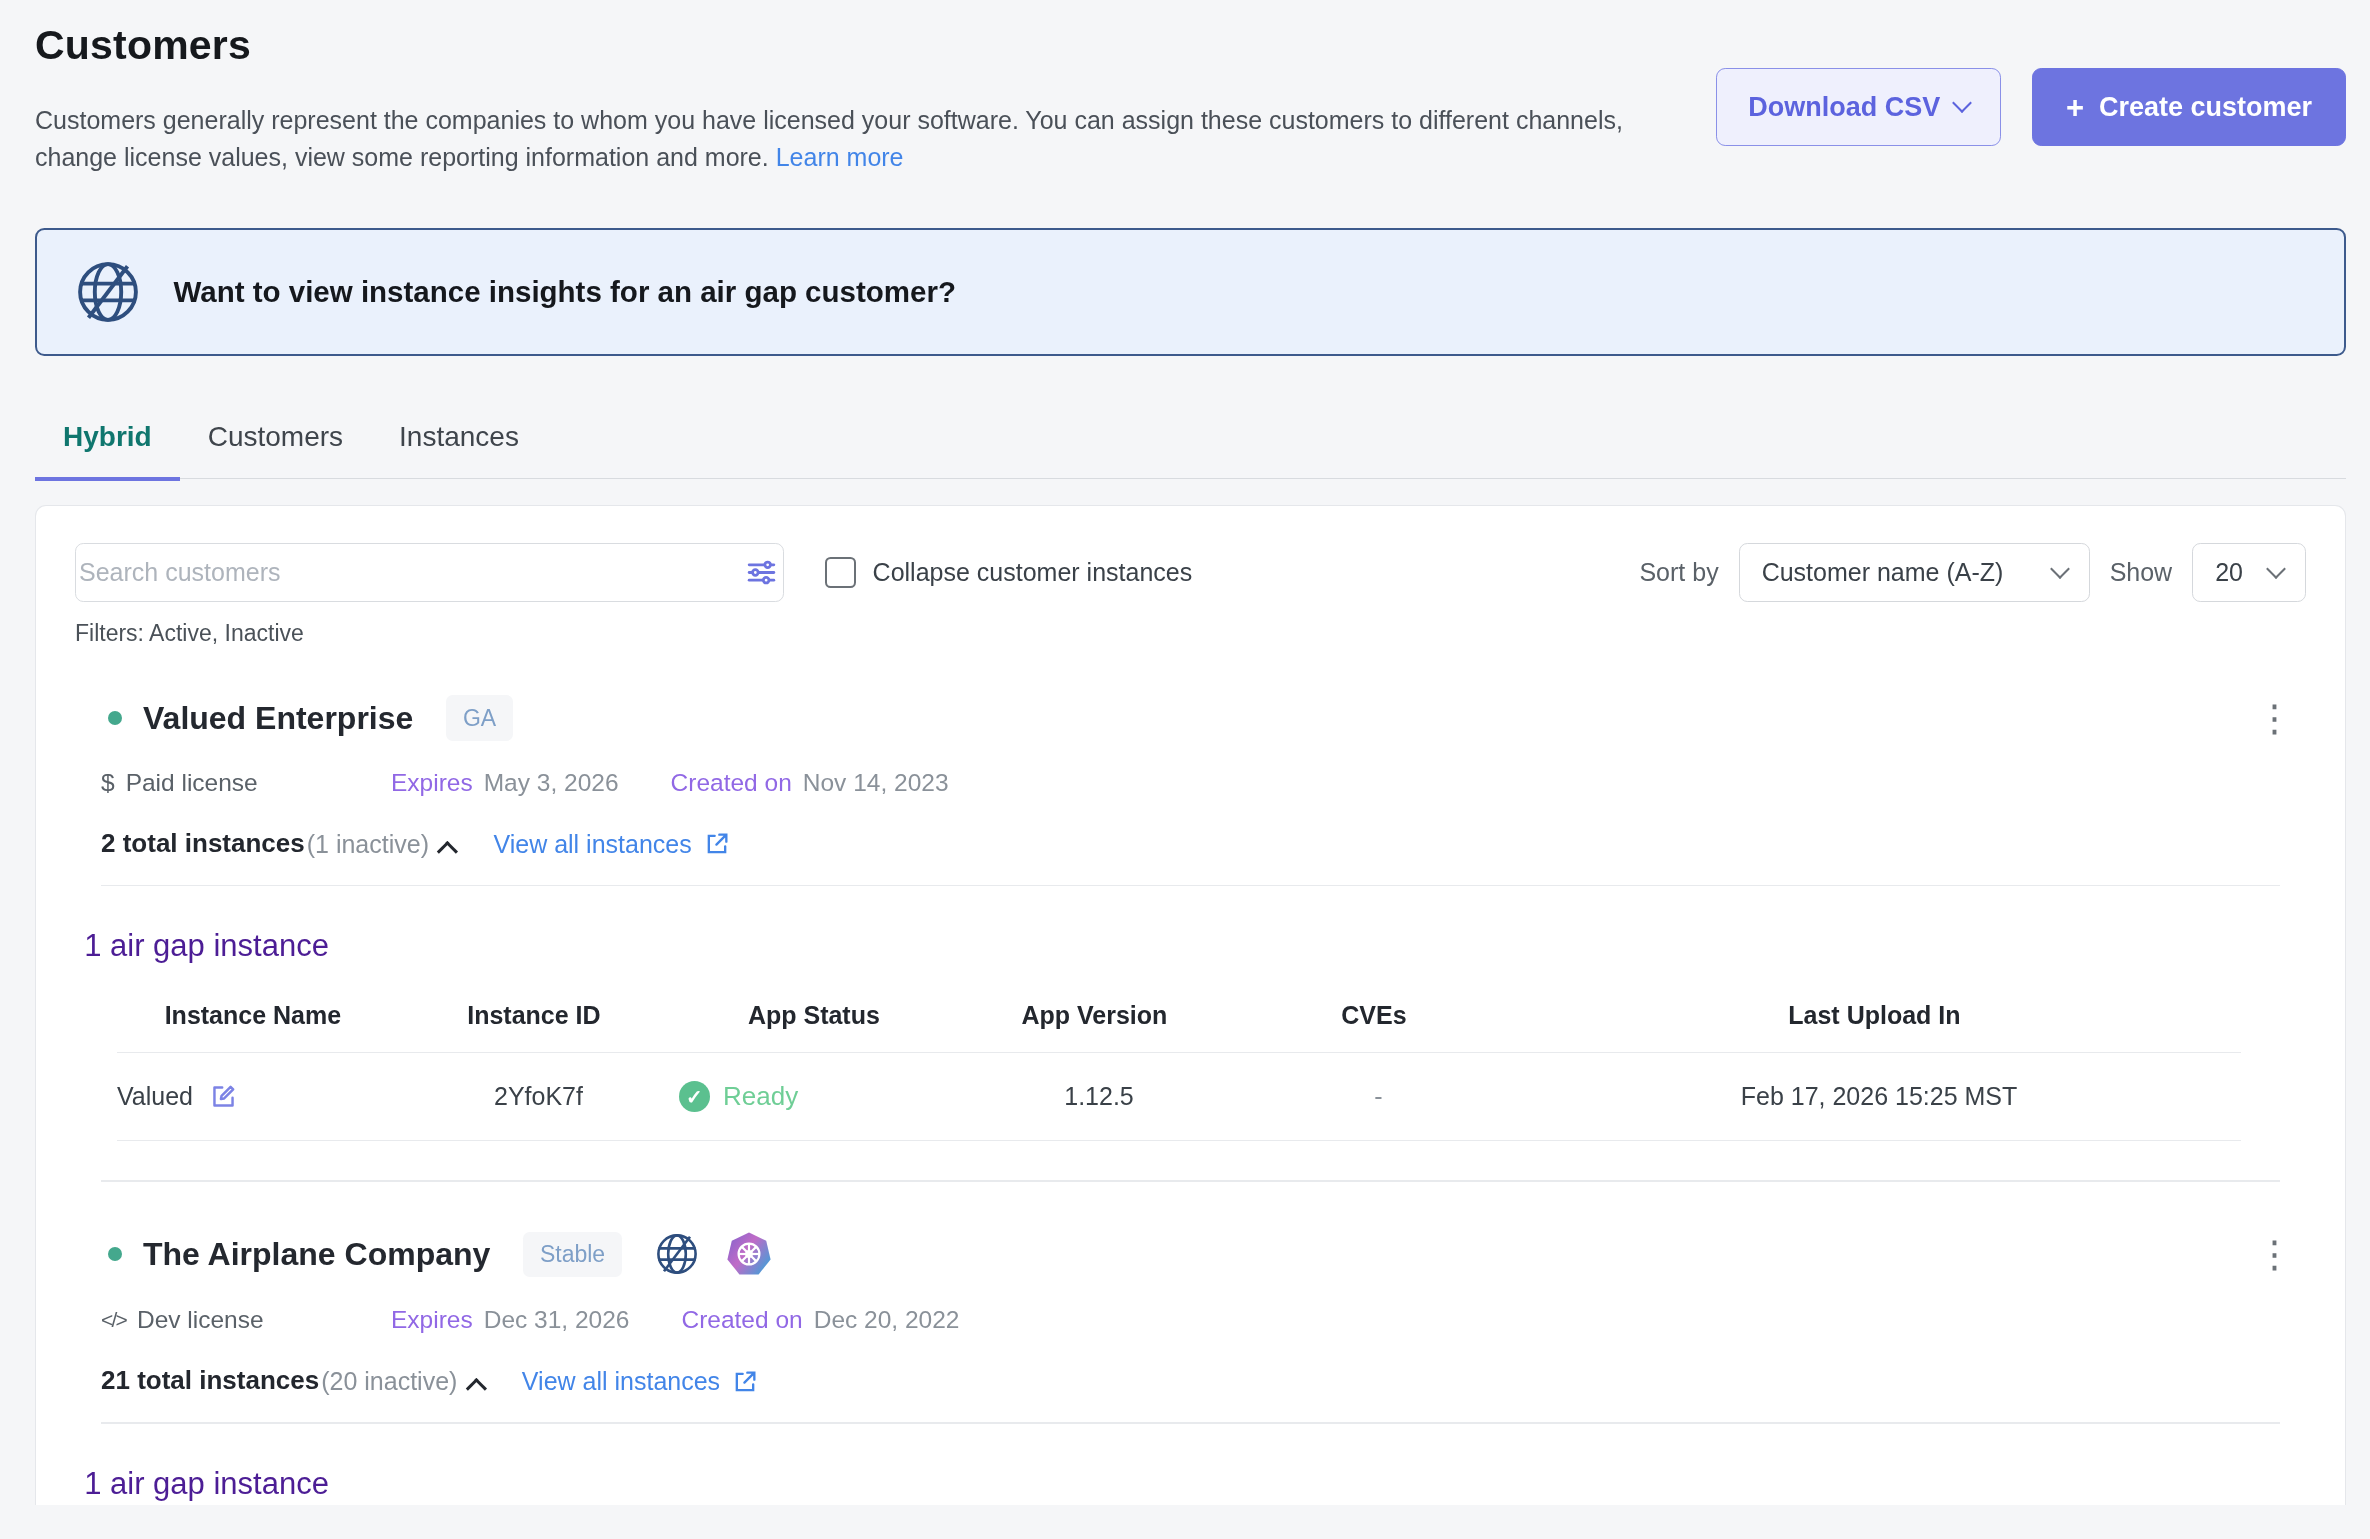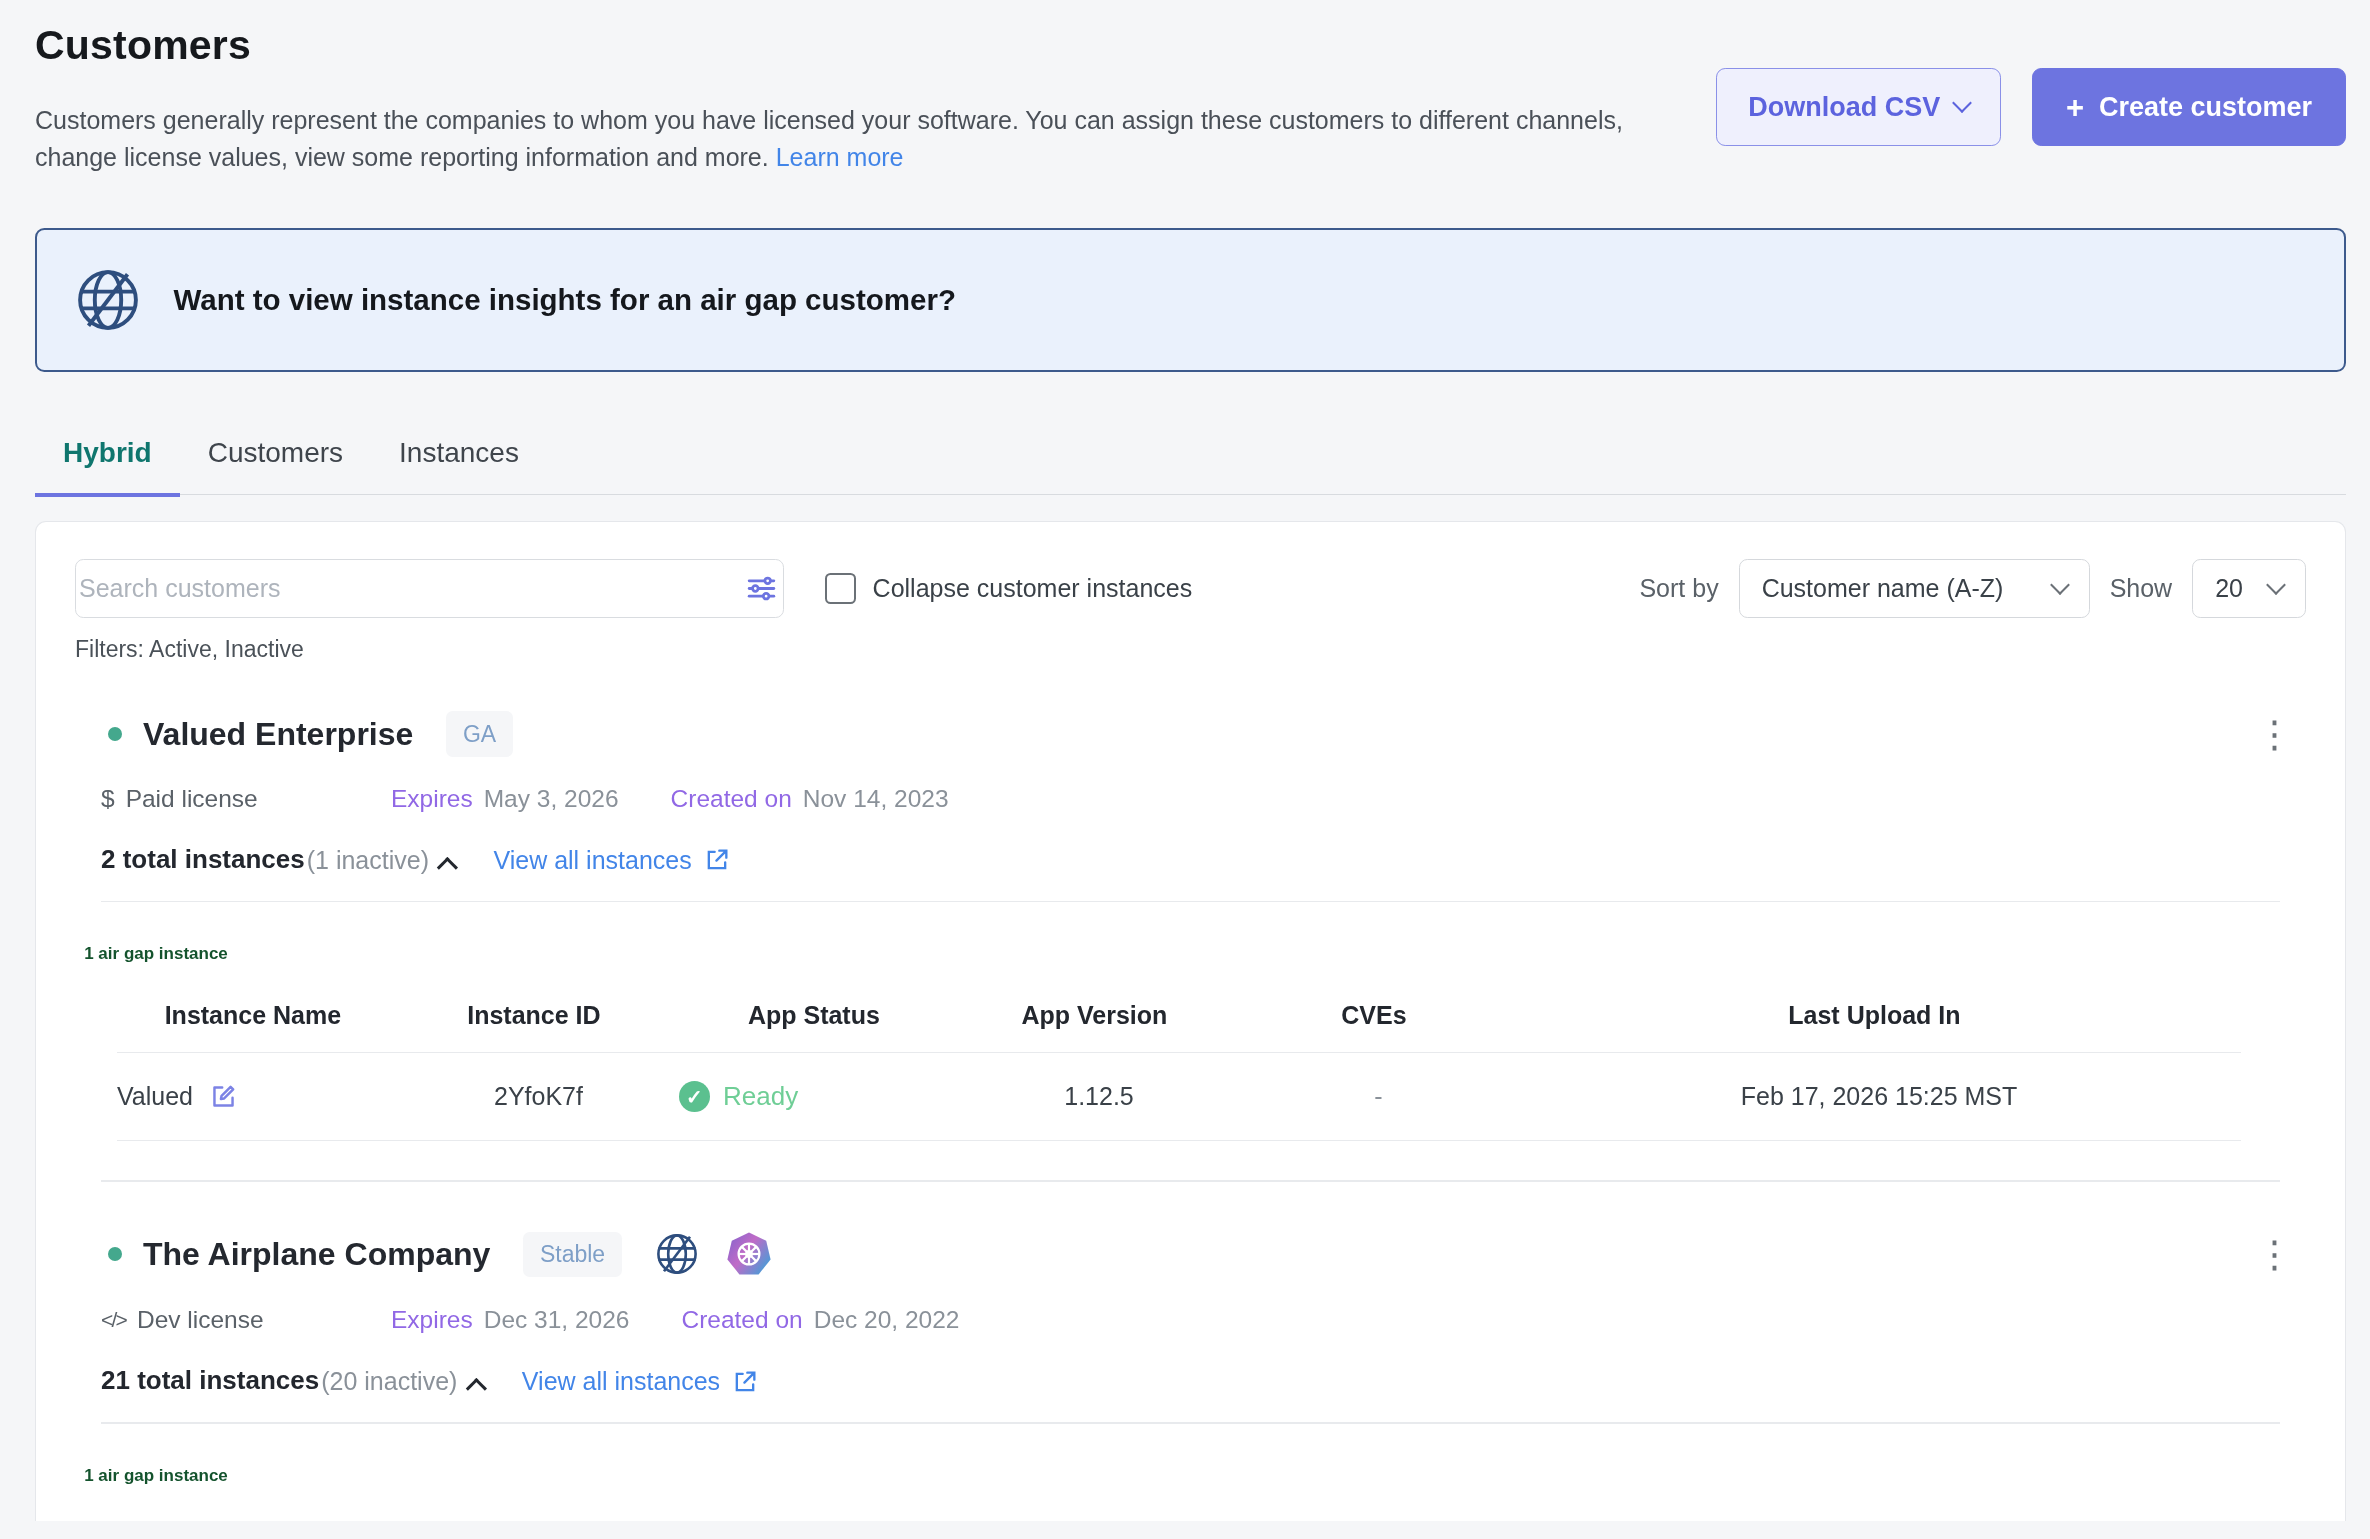--- a/index.html
+++ b/index.html
@@ -19,21 +19,21 @@
   .header-actions { position: absolute; top: 46px; right: 0; display: flex; gap: 31px; border-radius: 15px; }
   .btn { display: inline-flex; align-items: center; justify-content: center; gap: 14.8px;
          height: 78px; border-radius: 9.2px; font-size: 27px; font-weight: 700; cursor: pointer; }
   .btn-secondary { background: #EFF0FD; border: 1.8px solid #8A90E8; color: #5C63DE; padding: 0 31px; }
   .btn-primary { background: #6D74E0; border: 1.8px solid #6D74E0; color: #FFFFFF; padding: 0 33px; }
   .chev { width: 14px; height: 14px; border-right: 2.8px solid currentColor; border-bottom: 2.8px solid currentColor;
           transform: rotate(45deg); margin-top: -7.4px; }
   .plus-glyph { font-size: 31px; font-weight: 700; line-height: 1; }
 
   
-  .banner { margin-top: 52px; height: 144px; background: #EAF1FC; border: 2.8px solid #3D5A8C;
+  .banner { margin-top: 52px; height: 128px; background: #EAF1FC; border: 2.8px solid #3D5A8C;
             border-radius: 9.2px; display: flex; align-items: center; padding: 0 29.5px 0 35px; }
   .banner-title { font-size: 29.5px; font-weight: 700; color: #15181D; margin-left: 29.5px; }
   .banner .spacer { flex: 1; }
   .btn-upload { height: 66px; font-size: 26px; }
 
   
   .tabs { margin-top: 52px; display: flex; border-bottom: 1.8px solid #D8DBDF; padding-left: 0; }
   .tab { padding: 13px 28px 24px 28px; font-size: 28px; color: #3F454C; cursor: pointer;
          border-bottom: 4.6px solid transparent; margin-bottom: -3.2px; }
   .tab.active { color: #0f766e; font-weight: 700; border-bottom-color: #6D74E0; }
@@ -77,21 +77,21 @@
   .date-label { color: #9168E5; }
   .date-value { color: #8A9199; }
   .instances-row { display: flex; align-items: flex-end; margin-top: 31px; padding-left: 26px; gap: 2px; }
   .instances-total { font-size: 26px; font-weight: 700; color: #23272E; }
   .instances-inactive { font-size: 25px; color: #8A9199; }
   .chev-up { width: 14.8px; height: 14.8px; border-left: 3.7px solid #23272E; border-top: 3.7px solid #23272E;
              transform: rotate(45deg); margin: 7.4px 5.5px 0 9.2px; cursor: pointer; }
   .view-all { display: flex; align-items: center; gap: 11px; margin-left: 31px; font-size: 25px;
               color: #4285E8; cursor: pointer; }
   .divider { height: 1.8px; background: #E8EAED; margin-top: 26px; margin-left: 26px; margin-right: 26px; }
-  .airgap-label { margin-top: 42px; padding-left: 9.2px; font-size: 17px; color: #14532d; font-weight: bold; }
+  .airgap-label { margin-top: 42px; padding-left: 9.2px; font-size: 31px; color: #4c1d95; }
 
   
   .itable { margin: 37px 65px 0 42px; text-align: center; }
   .itable-row { display: grid; grid-template-columns: 281px 281px 279px 282px 277px auto; align-items: center; }
   .itable-head { font-size: 25px; font-weight: 700; color: #23272E; padding-bottom: 22px; }
   .itable-head > div { padding-right: 9.2px; }
   .itable-body { border-top: 1.8px solid #E8EAED; border-bottom: 1.8px solid #E8EAED; height: 89px; font-size: 25px; color: #3A4148; }
   .cell-name { display: flex; align-items: center; gap: 14.8px; }
   .status-cell { display: flex; align-items: center; gap: 13px; }
   .status-check { width: 31px; height: 31px; border-radius: 50%; background: #5BC08F; color: #fff;

